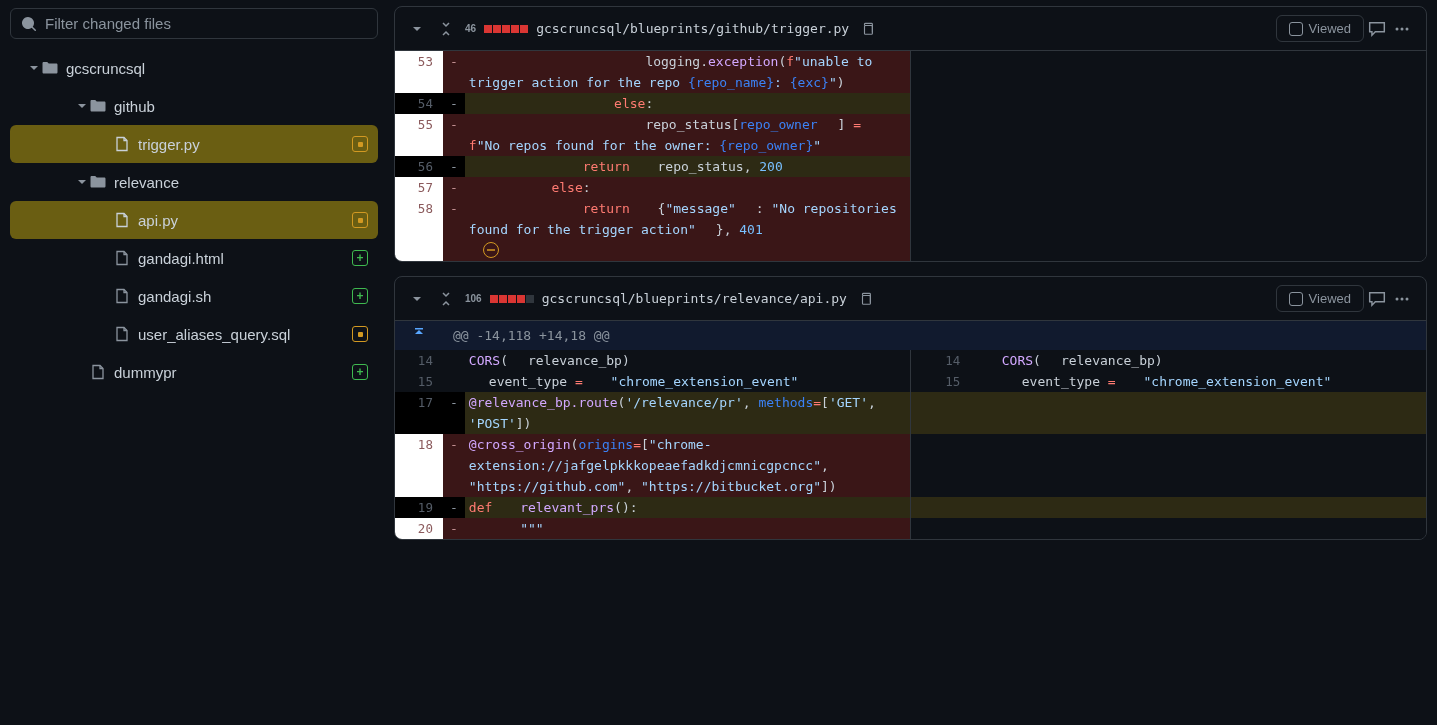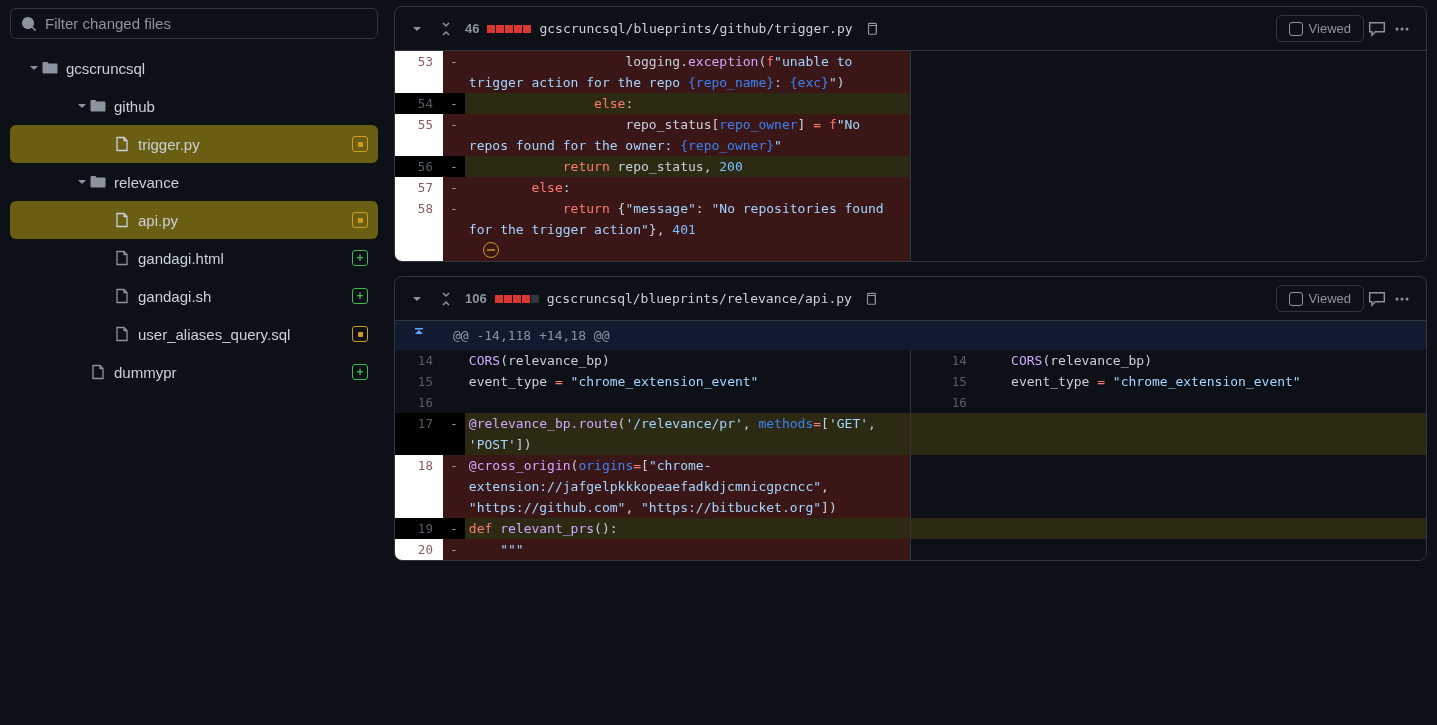--- a/index.html
+++ b/index.html
@@ -53,21 +53,21 @@
   .tlabel { flex: 1; color:#c9d1d9; font-size:15px; white-space:nowrap; overflow:hidden; text-overflow:ellipsis;}
   .badge { width:16px; height:16px; display:inline-flex; align-items:center; justify-content:center; flex-shrink:0;}
   .badge-add { border:1.5px solid #3fb950; color:#3fb950; border-radius:3px; font-size:12px; line-height:1; font-weight:bold;}
   .badge-mod { border:1.5px solid #d29922; border-radius:3px; display:flex;align-items:center;justify-content:center;}
   .badge-mod::after{content:"";width:5px;height:5px;background:#d29922;border-radius:1px;}
   .main { flex:1; overflow-y:auto; padding:6px 10px 0 6px;}
   .file-block { border:1px solid #30363d; border-radius:8px; margin-bottom:14px; overflow:hidden; background:#0d1117;}
   .file-header { display:flex; align-items:center; padding:8px 12px; gap:8px; border-bottom:1px solid #30363d;}
   .fh-left { display:flex; align-items:center; gap:8px; flex:1; min-width:0;}
   .fh-btn { color:#8b949e; cursor:pointer; display:inline-flex; padding:4px;}
-  .chg-count { color:#8b949e; font-size:13px; font-weight:600;}
+  .chg-count { color:#8b949e; font-size:10px; font-weight:600;}
   .diff-dots { display:flex; gap:1px;}
   .diff-dots span{width:8px;height:8px;}
   .dd-del{background:#da3633;}
   .dd-neu{background:#30363d;}
   .fpath { color:#c9d1d9; font-size:13px; font-family: ui-monospace, SFMono-Regular, Menlo, monospace; white-space:nowrap;}
   .fh-right{display:flex;align-items:center;gap:0;}
   .viewed { display:flex;align-items:center;gap:6px;border:1px solid #30363d;border-radius:6px;padding:5px 12px;color:#8b949e;font-size:13px;cursor:pointer;}
   .viewed-cb{width:14px;height:14px;border:1px solid #8b949e;border-radius:3px;}
   .code-table { width:100%; border-collapse:collapse; font-family: ui-monospace, SFMono-Regular, "SF Mono", Menlo, Consolas, monospace; font-size:13px; line-height:21px;}
   .code-table td { vertical-align:top; }
@@ -83,21 +83,21 @@
   .hunk-marker-cell{width:48px;text-align:center;background:#132047;}
   .row-soft td.ln, .row-soft td.marker { background:#000000;}
   .row-soft td.cc { background:#2d2a14;}
   .collapse-icon{display:inline-flex;border:1.5px solid #d29922;border-radius:50%;width:16px;height:16px;align-items:center;justify-content:center;color:#d29922;margin-left:14px;cursor:pointer;}
   
   .s-fn{color:#d2a8ff;}
   .s-str{color:#a5d6ff;}
   .s-var{color:#3b82f6;}
   .s-kw{color:#ff7b72;}
   .s-num{color:#79c0ff;}
-  .s-pl{color:#c9d1d9;}
+  .s-pl{color:#c9d1d9;margin-left:20px;}
   .s-op{color:#c9d1d9;}
   .s-dec{color:#d2a8ff;}
 </style>
 </head>
 <body>
 
 <div class="sidebar">
   <div class="search-box">
     <svg width="16" height="16" viewBox="0 0 16 16" fill="#8b949e">
         <path d="M11.5 7a4.5 4.5 0 11-9 0 4.5 4.5 0 019 0zm-.82 4.74a6 6 0 111.06-1.06l3.04 3.04a.75.75 0 11-1.06 1.06l-3.04-3.04z"></path>
@@ -381,28 +381,20 @@
         <td class="cc cc-ctx"><span class="s-fn">CORS</span><span class="s-op">(</span><span class="s-pl">relevance_bp</span><span class="s-op">)</span></td>
       </tr>
       <tr>
         <td class="ln">15</td>
         <td class="marker"></td>
         <td class="cc cc-ctx"><span class="s-pl">event_type </span><span class="s-kw">=</span><span class="s-pl"> </span><span class="s-str">"chrome_extension_event"</span></td>
         <td class="ln" style="border-left:1px solid #30363d;">15</td>
         <td class="marker"></td>
         <td class="cc cc-ctx"><span class="s-pl">event_type </span><span class="s-kw">=</span><span class="s-pl"> </span><span class="s-str">"chrome_extension_event"</span></td>
       </tr>
-      <tr>
-        <td class="ln">16</td>
-        <td class="marker"></td>
-        <td class="cc cc-ctx"></td>
-        <td class="ln" style="border-left:1px solid #30363d;">16</td>
-        <td class="marker"></td>
-        <td class="cc cc-ctx"></td>
-      </tr>
       <tr class="row-soft">
         <td class="ln">17</td>
         <td class="marker">-</td>
         <td class="cc"><span class="s-dec">@relevance_bp.route</span><span class="s-op">(</span><span class="s-str">'/relevance/pr'</span><span class="s-op">, </span><span class="s-var">methods</span><span class="s-kw">=</span><span class="s-op">[</span><span class="s-str">'GET'</span><span class="s-op">, </span><span class="s-str">'POST'</span><span class="s-op">])</span></td>
         <td class="ln" style="background:#2d2a14;border-left:1px solid #30363d;"></td>
         <td class="marker" style="background:#2d2a14"></td>
         <td class="cc" style="background:#2d2a14"></td>
       </tr>
       <tr>
         <td class="ln ln-del">18</td>

